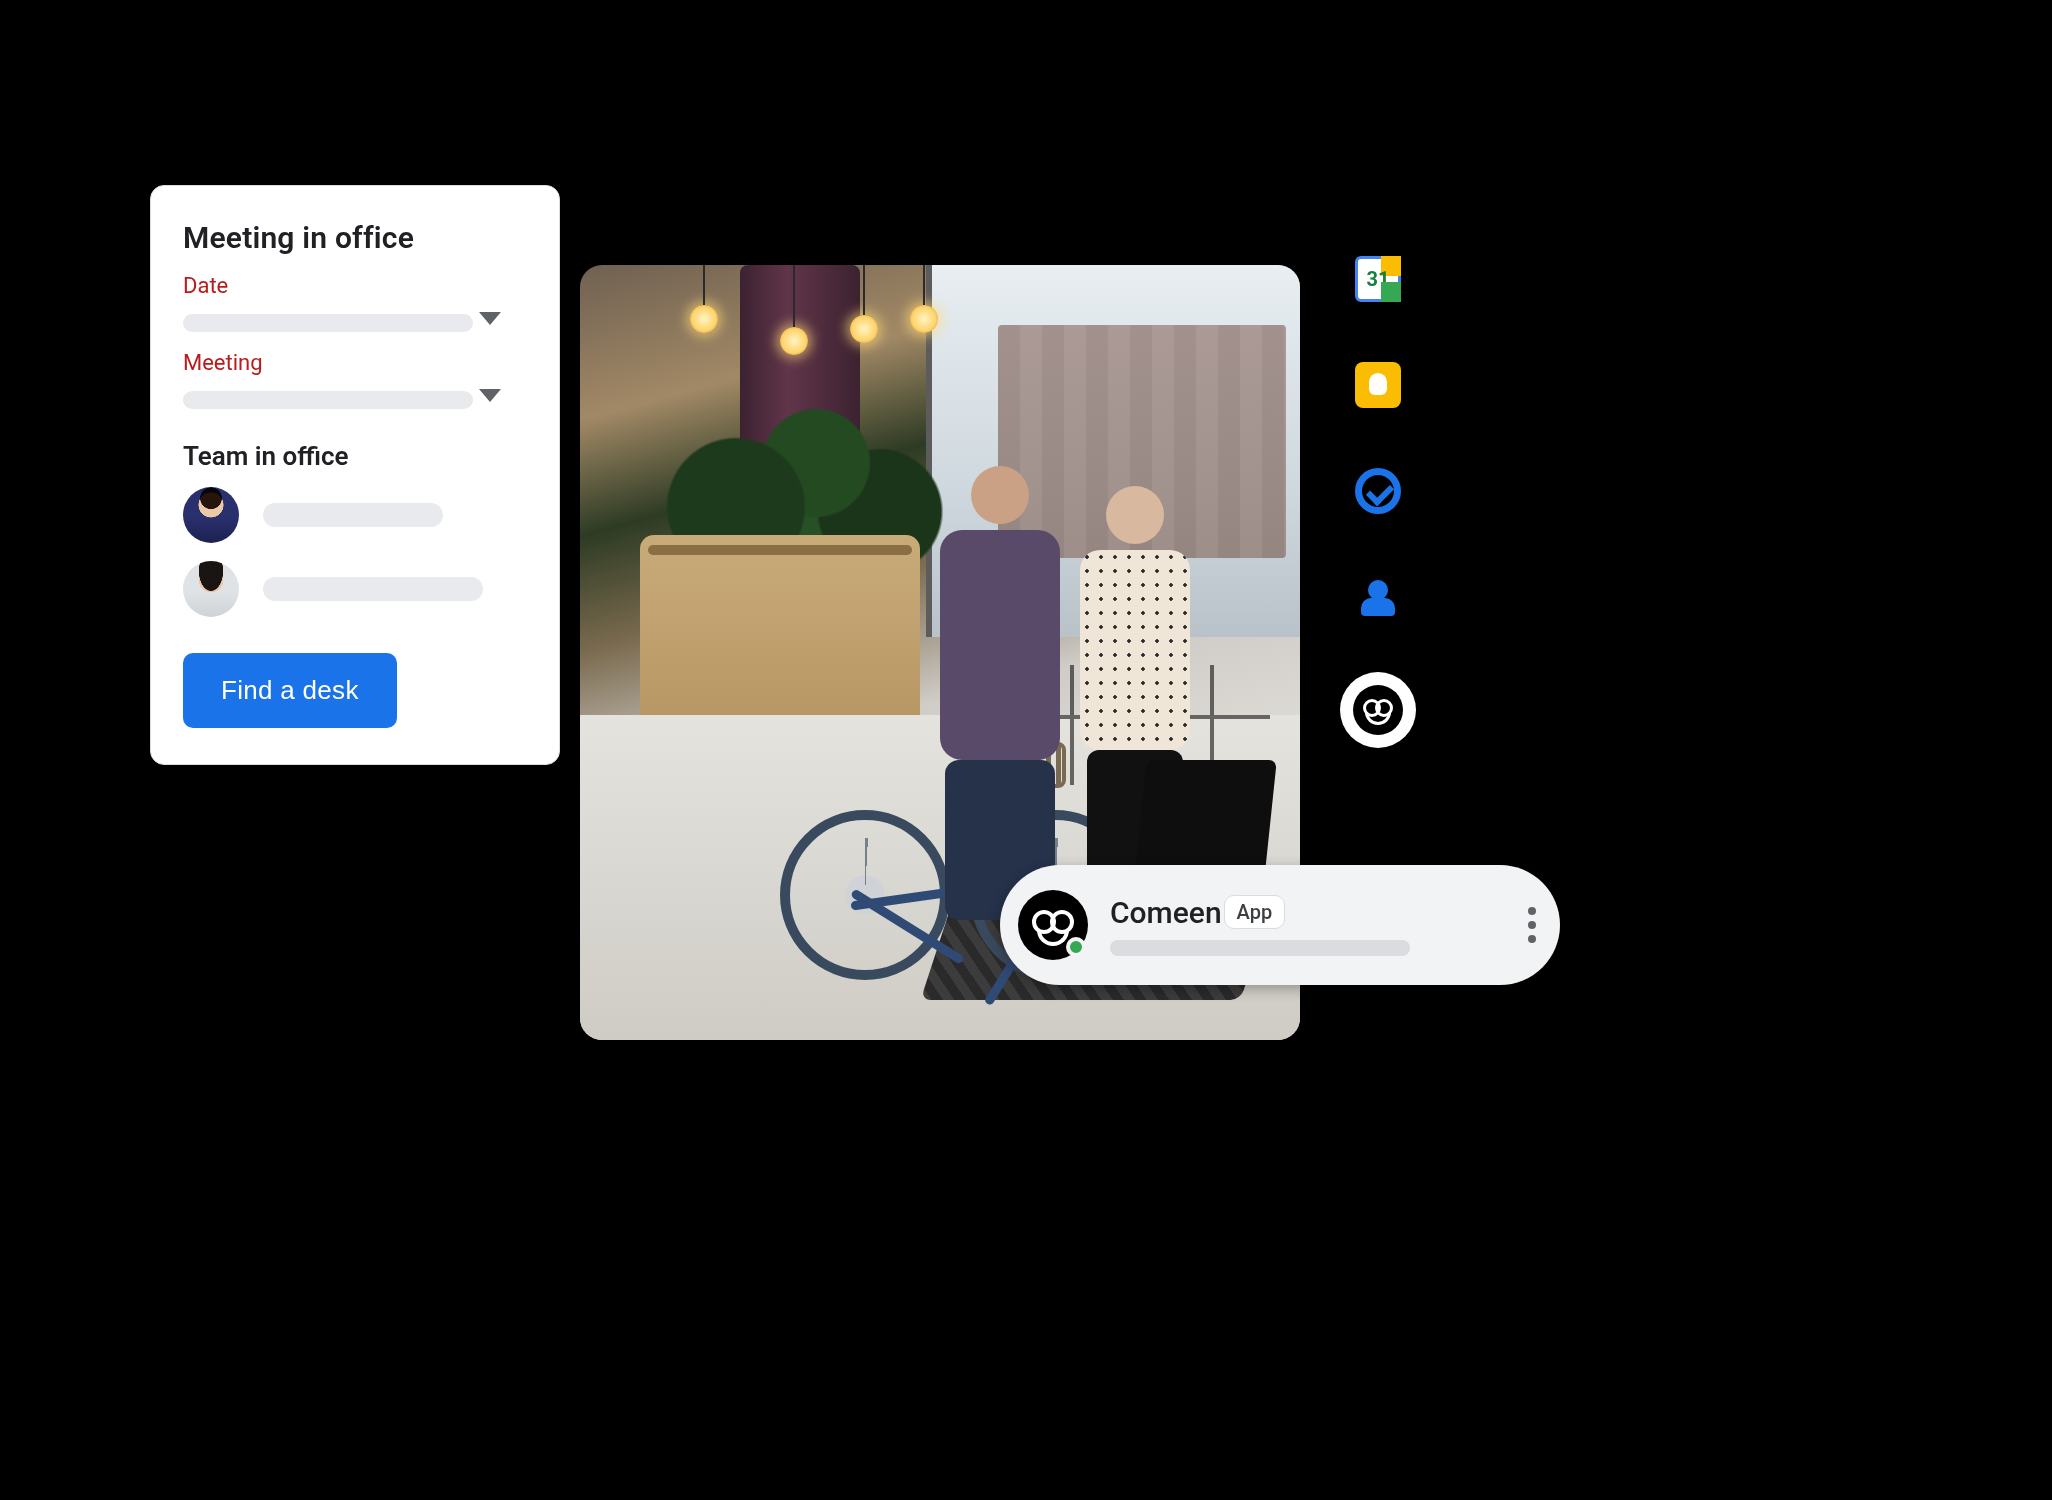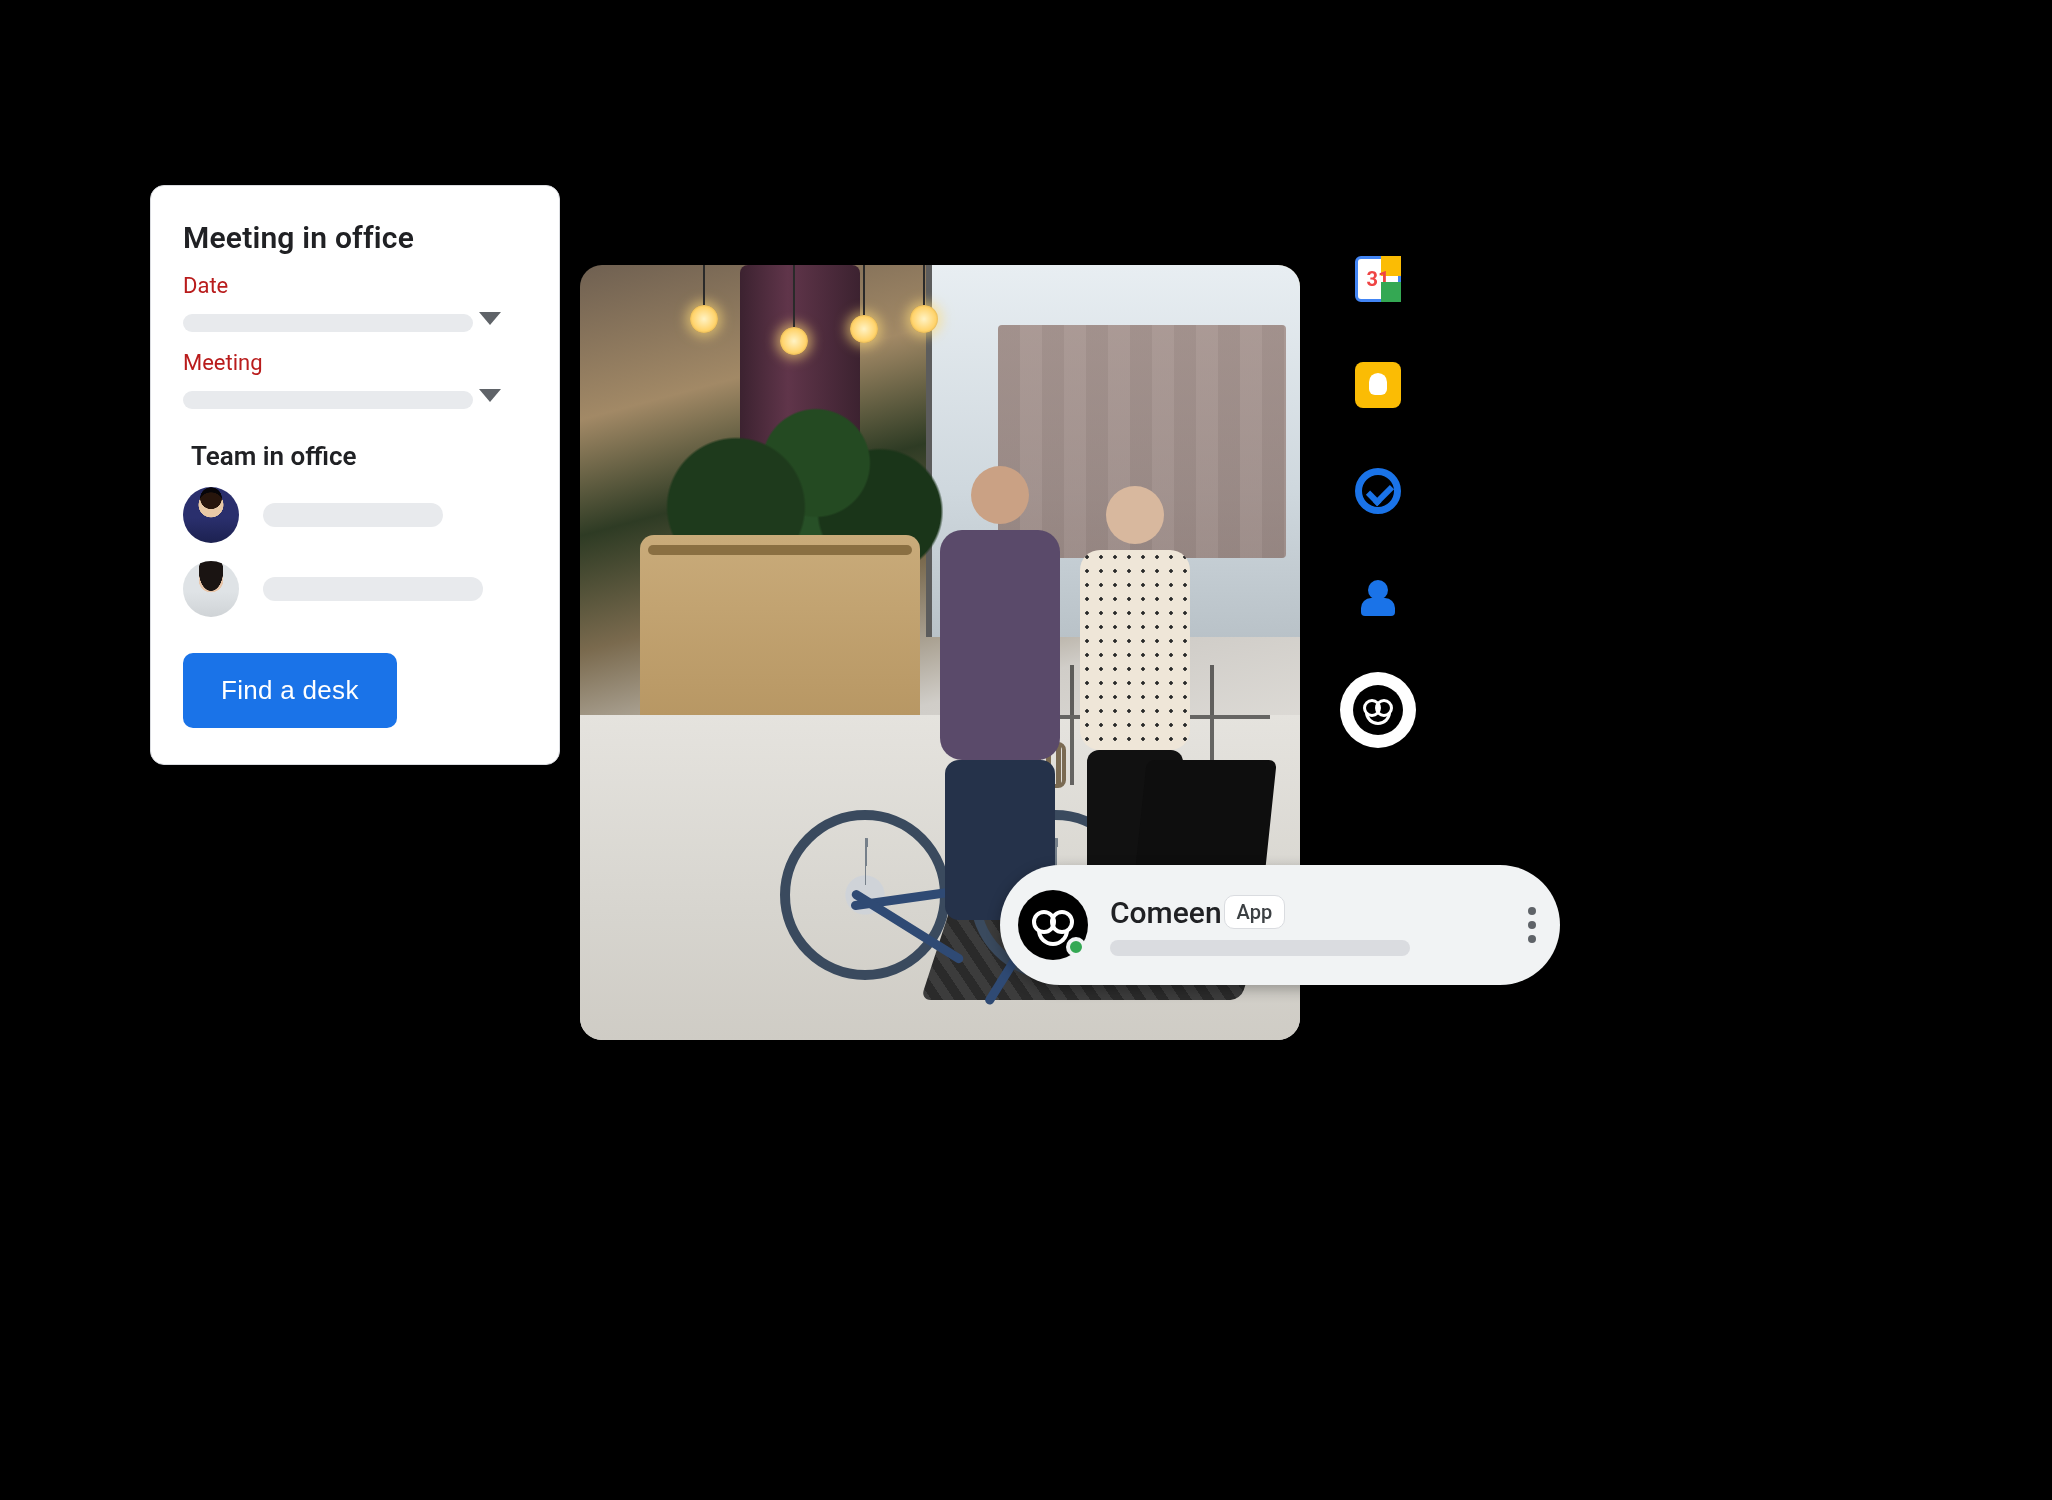--- a/index.html
+++ b/index.html
@@ -105,41 +105,41 @@
     width:410px; background:#fff;
     border:1px solid #dadce0; border-radius:14px;
     padding:34px 32px 36px;
     box-shadow:0 6px 18px rgba(0,0,0,.25), 6px 8px 0 rgba(0,0,0,.35);
   }
   .meeting-card h2{font-size:30px;font-weight:600;color:#202124;letter-spacing:.2px;margin-bottom:18px;}
   .field-label{font-size:22px;color:#b91c1c;margin:14px 0 12px;}
   .select-skel{position:relative;height:26px;margin-bottom:12px;}
   .select-skel .pill{position:absolute;left:0;top:4px;width:290px;height:18px;border-radius:10px;background:#e8eaed;}
   .select-skel .chev{position:absolute;right:26px;top:2px;width:0;height:0;border-left:11px solid transparent;border-right:11px solid transparent;border-top:13px solid #5f6368;}
-  .section-title{font-size:26px;font-weight:600;color:#202124;margin:28px 8px 16px;}
+  .section-title{font-size:26px;font-weight:600;color:#202124;margin:28px 0 16px;}
   .team-row{display:flex;align-items:center;gap:24px;margin-bottom:18px;}
   .avatar{width:56px;height:56px;border-radius:50%;flex:0 0 56px;}
   .avatar.a1{background:radial-gradient(circle at 50% 32%,#e9c9a6 0 26%,transparent 27%),linear-gradient(180deg,#2a2f6d 55%,#1c2150);}
   .avatar.a1::after{content:"";display:block;width:100%;height:100%;border-radius:50%;background:radial-gradient(circle at 50% 20%,#2a1a12 0 20%,transparent 21%);mix-blend-mode:multiply;}
   .avatar.a2{background:radial-gradient(circle at 50% 34%,#e8c6aa 0 26%,transparent 27%),linear-gradient(180deg,#dfe3e6 55%,#cfd3d6);}
   .avatar.a2::before{content:"";display:block;width:100%;height:100%;border-radius:50%;background:radial-gradient(ellipse at 50% 18%,#1a1412 0 30%,transparent 31%);}
   .name-skel{height:24px;border-radius:14px;background:#e8eaed;}
   .name-skel.n1{width:180px;} .name-skel.n2{width:220px;}
   .find-btn{margin-top:18px;display:inline-flex;align-items:center;justify-content:center;
             background:#1a73e8;color:#fff;font-size:26px;font-weight:500;letter-spacing:.3px;
             border:none;border-radius:10px;padding:22px 38px;cursor:pointer;text-align:center;}
 
   
   .side-icons{position:absolute;left:1340px;top:256px;display:flex;flex-direction:column;gap:60px;align-items:center;}
   .sp{width:46px;height:46px;border-radius:6px;position:relative;}
   
   .sp-cal{background:#fff;border:3px solid #4285f4;}
   .sp-cal::before{content:"";position:absolute;right:-3px;top:-3px;width:20px;height:20px;background:#fbbc04;}
   .sp-cal::after{content:"";position:absolute;right:-3px;bottom:-3px;width:20px;height:20px;background:#34a853;}
-  .sp-cal span{position:absolute;inset:0;display:flex;align-items:center;justify-content:center;color:#ef4444;font-weight:700;font-size:20px;}
+  .sp-cal span{position:absolute;inset:0;display:flex;align-items:center;justify-content:center;color:#15803d;font-weight:700;font-size:20px;}
   
   .sp-keep{background:#fbbc04;border-radius:8px;}
   .sp-keep::after{content:"";position:absolute;left:50%;top:50%;width:18px;height:22px;transform:translate(-50%,-55%);
                   background:#fff;border-radius:9px 9px 6px 6px;}
   
   .sp-tasks{background:transparent;}
   .sp-tasks::before{content:"";position:absolute;inset:0;border:7px solid #1a73e8;border-radius:50%;}
   .sp-tasks::after{content:"";position:absolute;left:13px;top:16px;width:18px;height:10px;border-left:6px solid #1a73e8;border-bottom:6px solid #1a73e8;transform:rotate(-45deg);}
   
   .sp-contacts{background:transparent;}

